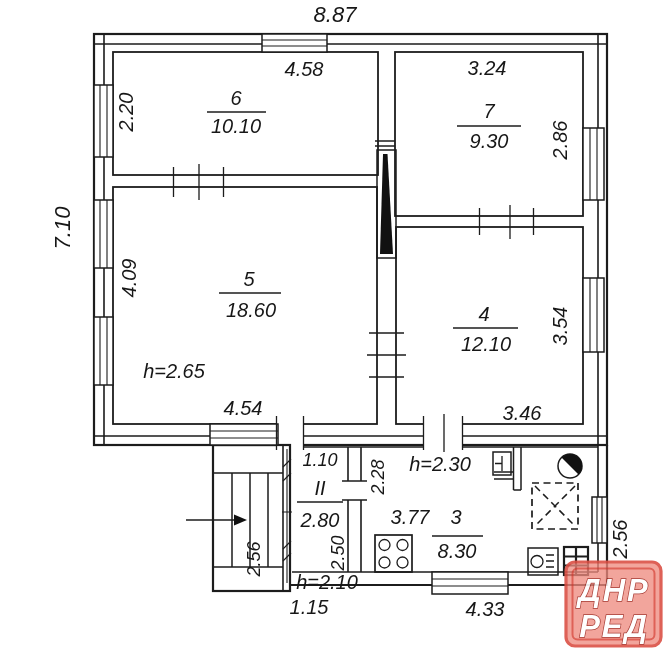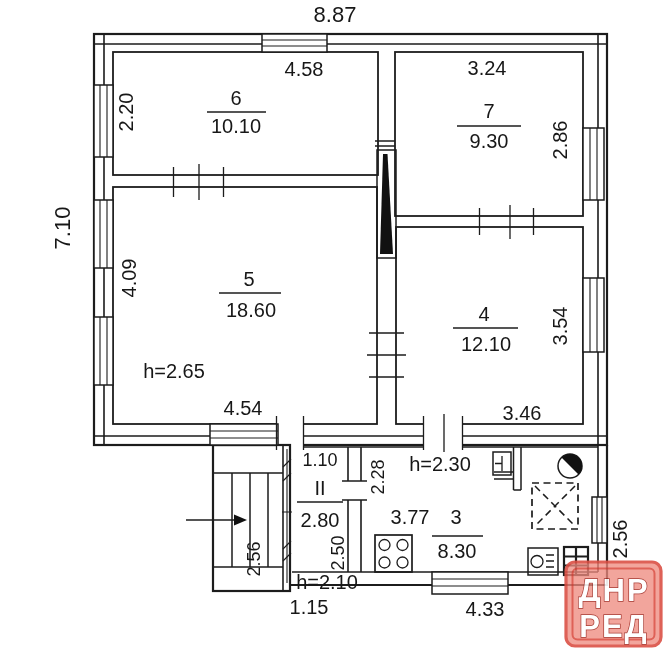--- a/index.html
+++ b/index.html
@@ -1,16 +1,16 @@
 <!DOCTYPE html>
 <html><head>
 <meta charset="utf-8">
 <style>
   html,body{margin:0;padding:0;background:#ffffff;}
-  .page{width:670px;height:664px;background:#ffffff;position:relative;overflow:hidden;}
+  .page{width:670px;height:664px;background:#ffffff;position:relative;overflow:hidden;font-style:italic;}
   svg{display:block;}
   svg text{font-family:"Liberation Sans","DejaVu Sans",sans-serif;fill:#171717;}
   .ln{stroke:#1c1c1c;fill:none;}
   .s22{stroke-width:2.2;} .s18{stroke-width:1.8;} .s16{stroke-width:1.6;}
   .s15{stroke-width:1.5;} .s13{stroke-width:1.3;} .s11{stroke-width:1.1;}
   .wh{fill:#ffffff;}
   .whs{fill:#ffffff;stroke:#1c1c1c;stroke-width:1.5;}
   .blk{fill:#111111;stroke:none;}
   .dash{stroke-dasharray:7 4.5;}
   .fs22{font-size:22px;} .fs20{font-size:20px;} .fs18{font-size:18px;}

